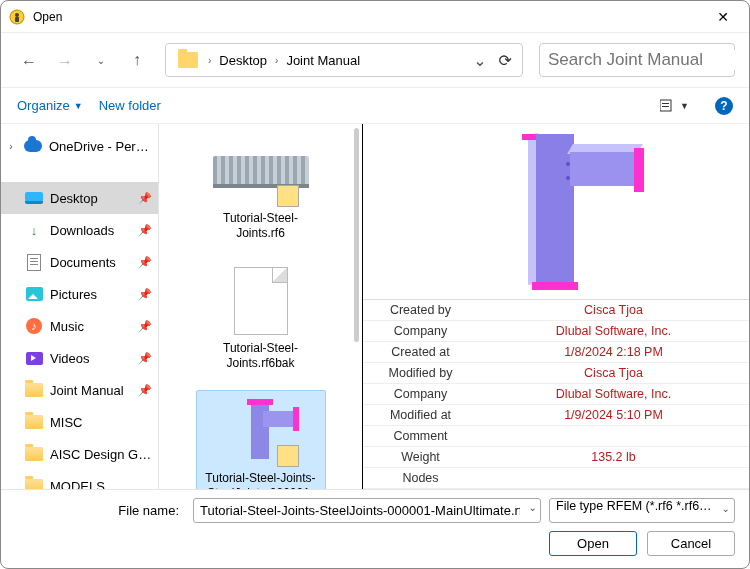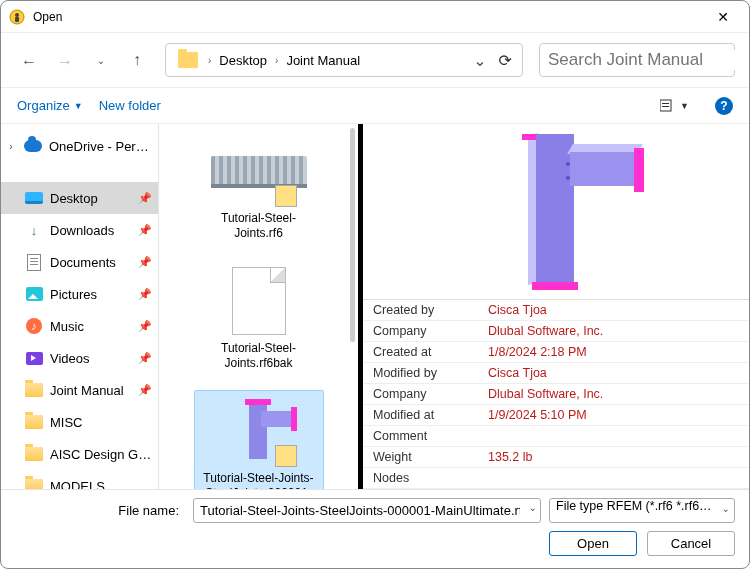--- a/index.html
+++ b/index.html
@@ -56,21 +56,21 @@
 .ico-doc::after{content:""; position:absolute; top:3px; left:2px; right:2px; height:1px; background:#888; box-shadow:0 3px 0 #888,0 6px 0 #888;}
 .ico-pic { width:17px; height:14px; background:#26c6da; border-radius:2px; position:relative;}
 .ico-pic::after{content:""; position:absolute; bottom:2px; left:2px; width:0; height:0; border-left:5px solid transparent; border-right:5px solid transparent; border-bottom:5px solid #fff;}
 .ico-music{ width:16px; height:16px; border-radius:50%; background:#ff6e40; color:#fff; font-size:11px; display:flex; align-items:center; justify-content:center;}
 .ico-video{ width:17px; height:13px; background:#7b3fe4; border-radius:2px; position:relative;}
 .ico-video::after{content:""; position:absolute; top:3px; left:5px; width:0; height:0; border-top:3px solid transparent; border-bottom:3px solid transparent; border-left:5px solid #fff;}
 .ico-cloud{ width:18px; height:12px; background:#1976d2; border-radius:6px; position:relative;}
 .ico-cloud::before{content:""; position:absolute; top:-4px; left:4px; width:8px; height:8px; background:#1976d2; border-radius:50%;}
 
 
-.filelist { width: 204px; border-right: 5px solid #000000; overflow-y: auto; padding: 6px; position:relative; }
+.filelist { width: 204px; border-right: 1px solid #000000; overflow-y: auto; padding: 6px; position:relative; }
 .file-item { width: 130px; margin: 0 auto 14px; text-align: center; font-size: 12px; line-height: 1.25; padding: 4px; border: 1px solid transparent; border-radius: 2px; cursor: pointer;}
 .file-item.selected { background: #cce8ff; border-color: #99d1ff; }
 .file-thumb { width: 96px; height: 72px; margin: 0 auto 4px; position: relative; display:flex; align-items:center; justify-content:center; }
 .file-name { word-break: break-word; }
 
 
 .blank-doc { width: 54px; height: 68px; border: 1px solid #bbb; background: #fff; position: relative; }
 .blank-doc::after{ content:""; position:absolute; top:0; right:0; width:14px; height:14px; background:linear-gradient(135deg,#fff 49%,#ddd 50%); border-left:1px solid #bbb; border-bottom:1px solid #bbb;}
 
 
@@ -79,21 +79,21 @@
 .joint3d .beam { position:absolute; top:12px; left:40px; width:34px; height:16px; background:#9c95f0; }
 .joint3d .flange { position:absolute; top:8px; right:0; width:6px; height:24px; background:#ff2fd0; }
 .joint3d .flange2 { position:absolute; top:0; left:24px; width:26px; height:6px; background:#ff2fd0; }
 .overlay-badge { position:absolute; bottom:0; right:10px; width:22px; height:22px; background:#ffe082; border:1px solid #aaa; }
 
 
 .partial { width:96px; height:30px; background: repeating-linear-gradient(90deg,#9aa6b2 0 4px,#c7cfd6 4px 8px); border-radius:2px 2px 0 0; position:relative;}
 .partial::after{content:"";position:absolute;bottom:-2px;left:0;width:100%;height:4px;background:#7a8590;}
 
 
-.preview { flex: 1; display: flex; flex-direction: column; overflow:hidden; }
+.preview { flex: 1; display: flex; flex-direction: column; overflow:hidden;text-align:center; }
 .preview-img { flex: 0 0 175px; display: flex; align-items: center; justify-content: center; }
 .big-joint { width: 180px; height: 160px; position: relative; }
 .big-joint .col { position:absolute; left:70px; top:2px; width:38px; height:150px; background:#897fe6; }
 .big-joint .colface { position:absolute; left:62px; top:2px; width:10px; height:150px; background:#c7c2fb; transform:skewY(-12deg); transform-origin:top;}
 .big-joint .beam { position:absolute; top:20px; left:104px; width:70px; height:34px; background:#9a92ee; }
 .big-joint .beamtop { position:absolute; top:12px; left:104px; width:70px; height:10px; background:#c7c2fb; transform:skewX(-30deg); transform-origin:left;}
 .big-joint .flangeR { position:absolute; top:16px; right:2px; width:10px; height:44px; background:#ff2fd0; }
 .big-joint .flangeL { position:absolute; top:2px; left:56px; width:14px; height:6px; background:#ff2fd0; }
 .big-joint .flangeB { position:absolute; bottom:2px; left:66px; width:46px; height:8px; background:#ff2fd0; }
 .big-joint .bolt{ position:absolute; left:100px; width:4px; height:4px; background:#5a4fcf; border-radius:50%;}

